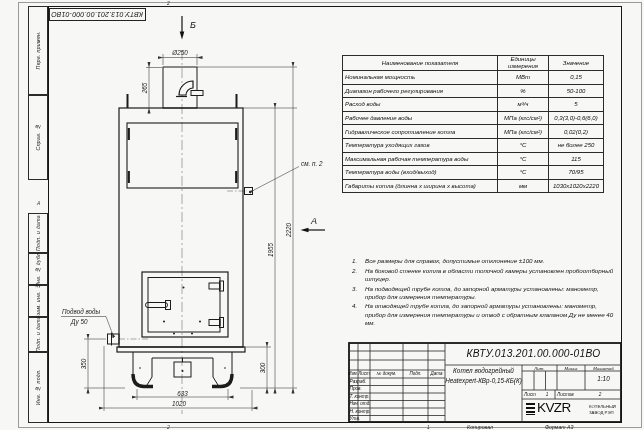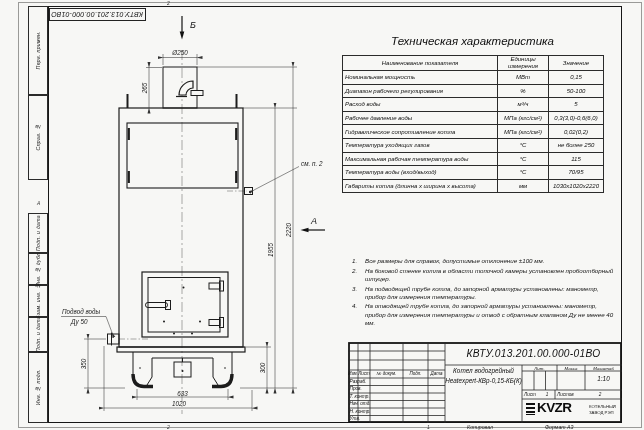--- a/index.html
+++ b/index.html
@@ -184,21 +184,20 @@
     <g>
       <line x1="254" y1="190" x2="299" y2="166.5" stroke="#333" stroke-width="0.55" marker-start="url(#ar)"></line>
       <text class="calltxt" x="301" y="166">см. п. 2</text>
       <text class="calltxt" x="62" y="314">Подвод воды</text>
       <text class="calltxt" x="71" y="324">Ду 50</text>
       <line x1="61" y1="316.5" x2="106" y2="316.5" stroke="#333" stroke-width="0.55"></line>
       <line x1="106" y1="316.5" x2="112" y2="332.5" stroke="#333" stroke-width="0.55" marker-end="url(#ar)"></line>
     </g>
   </svg>
 
-  <div class="abs" id="spec-title">Техническая характеристика</div>
   <table id="spec">
     <colgroup>
         <col style="width:155px">
         <col style="width:51px">
         <col style="width:55px">
       </colgroup>
     <tbody>
         <tr>
       <th>Наименование показателя</th>
       <th>Единицы измерения</th>
@@ -317,21 +316,21 @@
     <span class="scell" style="left:97px;top:34.5px;width:77px;text-align:center;font-size:6.3px">Heatexpert-КВр-0,15-КБ(К)</span>
     <span class="scell" style="left:174px;top:23.7px;width:35px;font-size:4.4px;text-align:center">Лит.</span>
     <span class="scell" style="left:209px;top:23.7px;width:28px;font-size:4.4px;text-align:center">Масса</span>
     <span class="scell" style="left:237px;top:23.7px;width:37px;font-size:4.4px;text-align:center">Масштаб</span>
     <span class="scell" style="left:237px;top:33px;width:37px;font-size:6.4px;text-align:center">1:10</span>
     <span class="scell" style="left:176px;top:49.5px;font-size:4.6px">Лист</span>
     <span class="scell" style="left:194px;top:49.5px;width:10px;font-size:4.6px;text-align:center">1</span>
     <span class="scell" style="left:209px;top:49.5px;font-size:4.6px">Листов</span>
     <span class="scell" style="left:245px;top:49.5px;width:14px;font-size:4.6px;text-align:center">2</span>
     <span class="abs" style="left:178px;top:61px;width:9px;height:12px;background:repeating-linear-gradient(to bottom,#101010 0 2.2px,transparent 2.2px 3.8px)"></span>
-    <span class="scell" style="left:189px;top:57.5px;font-style:normal;font-weight:700;font-size:13.5px;letter-spacing:-0.6px;color:#0b0b0b">KVZR</span>
+    <span class="scell" style="left:189px;top:57.5px;font-style:normal;font-weight:400;font-size:13.5px;letter-spacing:-0.6px;color:#0b0b0b">KVZR</span>
     <span class="scell" style="left:241px;top:61.5px;font-style:normal;font-size:4.3px;line-height:1.3">КОТЕЛЬНЫЙ</span>
     <span class="scell" style="left:241px;top:67.5px;font-style:normal;font-size:4.3px;line-height:1.3">ЗАВОД РЭП</span>
   </div>
 
   <div class="abs foot" style="left:440px;top:423.5px;width:80px;text-align:center">Копировал</div>
   <div class="abs foot" style="left:545px;top:423.5px">Формат А3</div>
 
 </div>
 
 </body></html>

